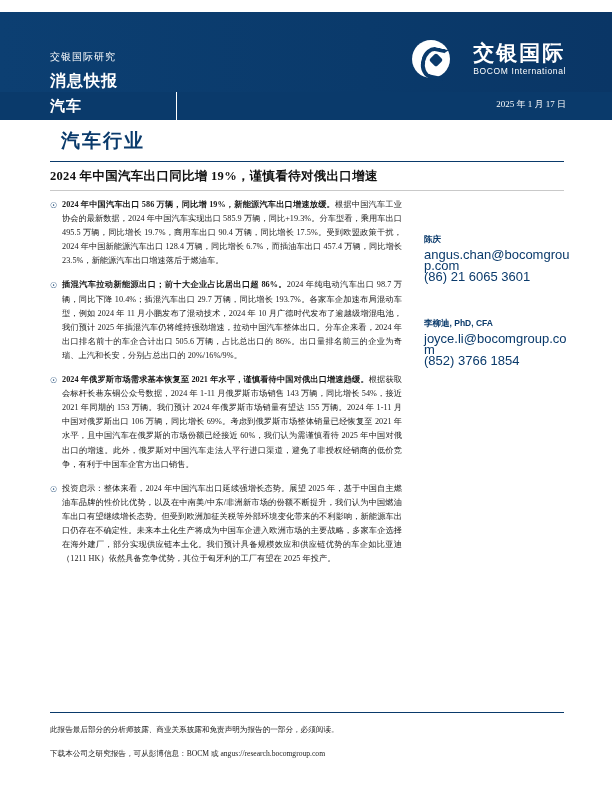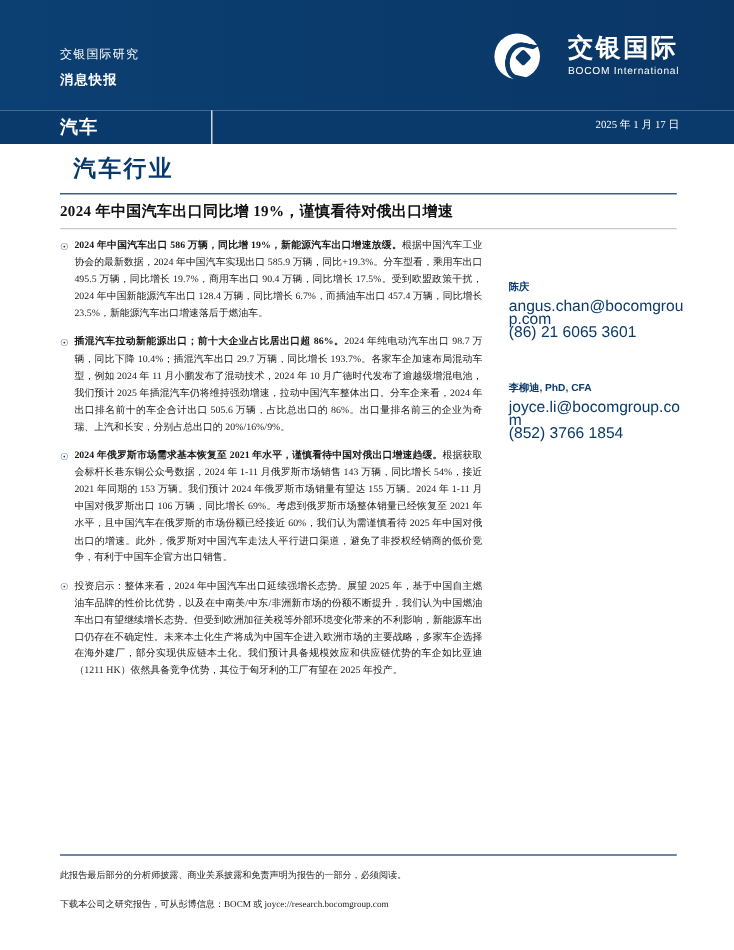--- a/index.html
+++ b/index.html
@@ -6,31 +6,31 @@
   html, body {
     width: 612px; height: 792px;
     font-family: "Liberation Serif", "DejaVu Serif", serif;
     background: #ffffff;
     color: #1a1a1a;
   }
   .page { position: relative; width: 612px; height: 792px; overflow: hidden; }
 
   
   .header {
-    position: absolute; left: 0; top: 0; width: 612px; height: 92px;
+    position: absolute; left: 0; top: 12px; width: 612px; height: 92px;
     background: #0a3a6b;
     background: linear-gradient(90deg, #0c3f72 0%, #0a3a6b 60%, #0a3666 100%);
   }
   .hdr-left {
     position: absolute; left: 50px; top: 38px;
     color: #ffffff;
     font-family: "Liberation Sans", sans-serif;
   }
   .hdr-left .l1 { font-size: 10px; letter-spacing: 1px; margin-bottom: 7px; }
-  .hdr-left .l2 { font-size: 11px; letter-spacing: 1px; font-weight: bold; }
+  .hdr-left .l2 { font-size: 16px; letter-spacing: 1px; font-weight: bold; }
 
   .logo-wrap {
     position: absolute; right: 46px; top: 28px;
     display: flex; align-items: center; gap: 23px;
   }
   .logo-mark {
     width: 38px; height: 38px; border-radius: 50%;
     background: #ffffff; position: relative; flex: none;
   }
   .logo-mark::before {
@@ -199,17 +199,17 @@
       <div class="a-name">李柳迪, PhD, CFA</div>
       <div class="a-line">joyce.li@bocomgroup.com</div>
       <div class="a-line">(852) 3766 1854</div>
     </div>
   </div>
 
   <div class="footer-rule"></div>
   <div class="footer">
     <div class="f1">此报告最后部分的分析师披露、商业关系披露和免责声明为报告的一部分，必须阅读。</div>
     <div class="f2">
-      <span>下载本公司之研究报告，可从彭博信息：BOCM 或 </span><a href="#">joyce://research.bocomgroup.com</a>
+      <span>下载本公司之研究报告，可从彭博信息：BOCM 或 </span><a href="#">angus://research.bocomgroup.com</a>
     </div>
   </div>
 
 </div>
 
 </body></html>

